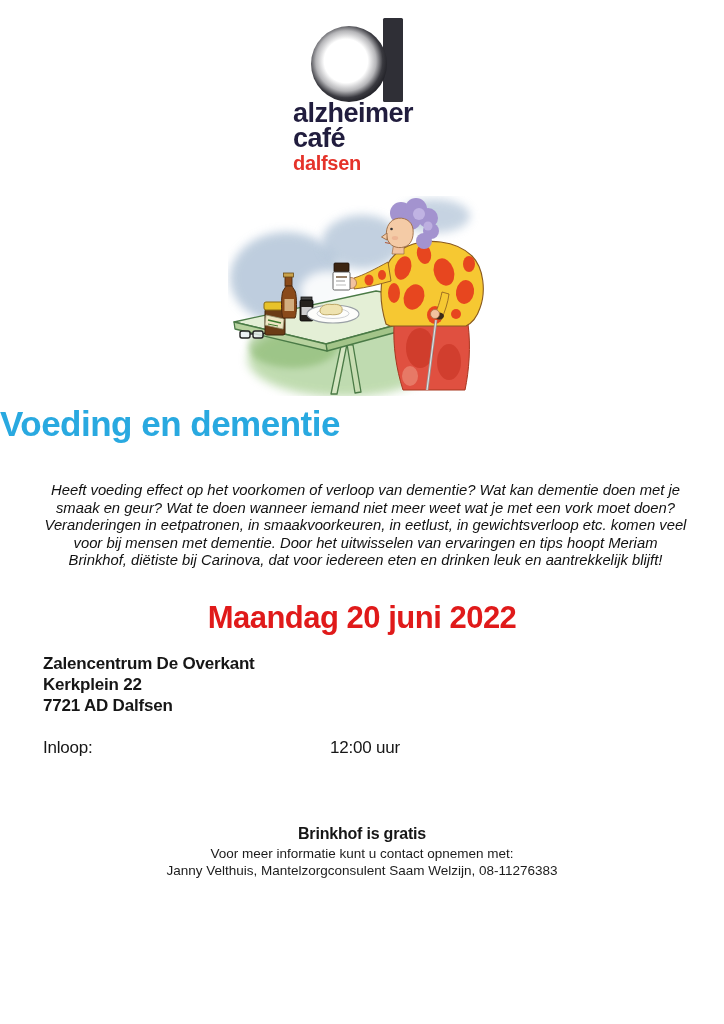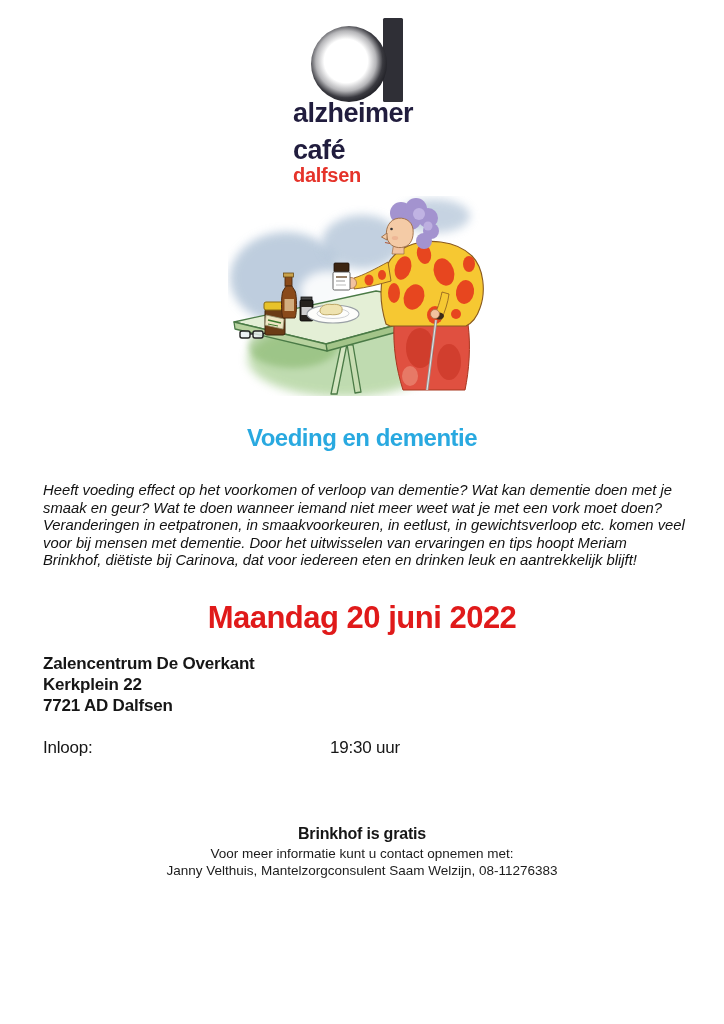--- a/index.html
+++ b/index.html
@@ -13,32 +13,32 @@
   html,body{background:#888;}
   body{font-family:"Liberation Sans",sans-serif;color:var(--text);}
   .page{
     position:relative;width:724px;height:1024px;background:#ffffff;margin:0 auto;
     overflow:hidden;
   }
   
   .logo{position:absolute;top:18px;left:293px;width:170px;}
   .logo-a{display:block;margin-left:16px;}
   .logo-word{font-weight:bold;color:var(--brand-navy);font-size:27px;line-height:23px;letter-spacing:-0.5px;}
-  .logo-word.cafe{margin-top:14px;}
+  .logo-word.cafe{margin-top:2px;}
   .logo-town{font-weight:bold;color:var(--brand-red);font-size:20px;line-height:20px;margin-top:3px;letter-spacing:-0.3px;}
   
   .illustration{position:absolute;top:196px;left:228px;width:272px;height:200px;}
   
   .title{
-    position:absolute;top:404px;left:0;width:100%;text-align:center;
-    color:var(--title-blue);font-size:24px;font-weight:bold;letter-spacing:-0.5px;margin-top:20px;
+    position:absolute;top:404px;left:0;width:100%;
+    color:var(--title-blue);font-size:35px;font-weight:bold;letter-spacing:-0.5px;
   }
   .intro{
     position:absolute;top:482px;left:43px;width:645px;
-    font-style:italic;font-size:14.8px;line-height:17.6px;color:#111;
+    font-style:italic;font-size:14.8px;line-height:17.6px;color:#111;text-align:center;
   }
   .date-heading{
     position:absolute;top:600px;left:0;width:100%;text-align:center;
     color:var(--date-red);font-size:31px;font-weight:bold;letter-spacing:-0.5px;
   }
   .venue{
     position:absolute;top:653px;left:43px;
     font-weight:bold;font-size:17px;line-height:21px;letter-spacing:-0.2px;
   }
   .schedule{position:absolute;top:737px;left:43px;width:560px;font-weight:normal;font-size:17px;letter-spacing:-0.2px;}
@@ -202,21 +202,21 @@
 
   <div class="venue">
     <div>Zalencentrum De Overkant</div>
     <div>Kerkplein 22</div>
     <div>7721 AD Dalfsen</div>
   </div>
 
   <div class="schedule">
     <div class="schedule-row">
       <span class="schedule-label">Inloop:</span>
-      <span class="schedule-time">19:30 uur</span>
+      <span class="schedule-time">12:00 uur</span>
     </div>
   </div>
 
   <div class="footer">
     <div class="footer-admission">Brinkhof is gratis</div>
     <div class="footer-line">Voor meer informatie kunt u contact opnemen met:</div>
     <div class="footer-line">Janny Velthuis, Mantelzorgconsulent Saam Welzijn, 08-11276383</div>
   </div>
 
 </div>

